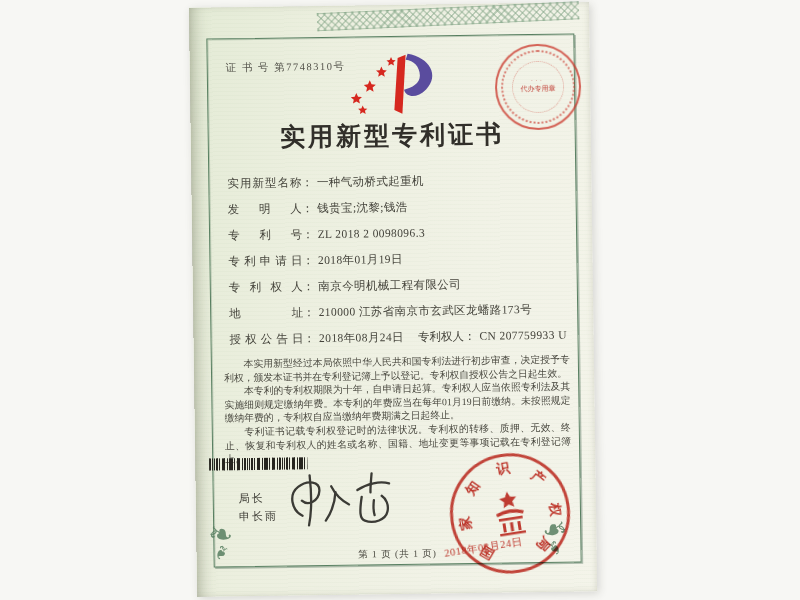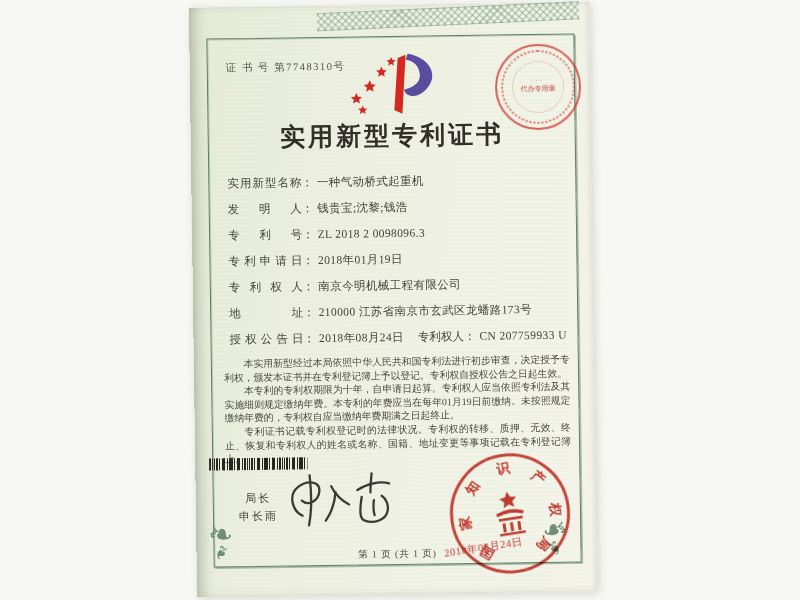--- a/index.html
+++ b/index.html
@@ -35,21 +35,21 @@
   .f-value{display:inline-block;margin-left:4px;letter-spacing:.4px;vertical-align:top;}
   .f-spacer{display:inline-block;width:14px;}
   .paras{position:absolute;left:30px;right:24px;top:350px;text-align:justify;
          font-size:9.8px;line-height:13.6px;color:#4a4940;}
   .paras p{margin:0;text-indent:2em;}
   .barcode{position:absolute;left:14px;top:451px;width:98px;height:12px;
          background-image:
            repeating-linear-gradient(90deg,#26251f 0 1px,transparent 1px 2.5px),
            repeating-linear-gradient(90deg,#26251f 0 2px,transparent 2px 7px);}
   .director{position:absolute;left:43px;top:482px;font-size:11px;line-height:18px;
-            letter-spacing:2px;color:#3f3e37;text-align:center;}
+            letter-spacing:2px;color:#3f3e37;}
   .signature{position:absolute;left:82px;top:464px;width:130px;height:58px;transform:rotate(-2deg);}
   .page-info{position:absolute;left:17px;width:368px;top:543px;text-align:center;
              font-size:9.5px;letter-spacing:1px;color:#4a4940;}
   .corner-stamp{position:absolute;left:305px;top:41px;width:86px;height:86px;border-radius:50%;
          border:2.5px solid rgba(203,58,46,.85);box-sizing:border-box;
          filter:blur(.3px);opacity:.92;}
   .corner-stamp::before{content:"";position:absolute;inset:4px;border-radius:50%;
          border:2px dotted rgba(203,58,46,.7);}
   .corner-stamp::after{content:"";position:absolute;inset:15px;border-radius:50%;
          border:1.5px dotted rgba(203,58,46,.5);}

